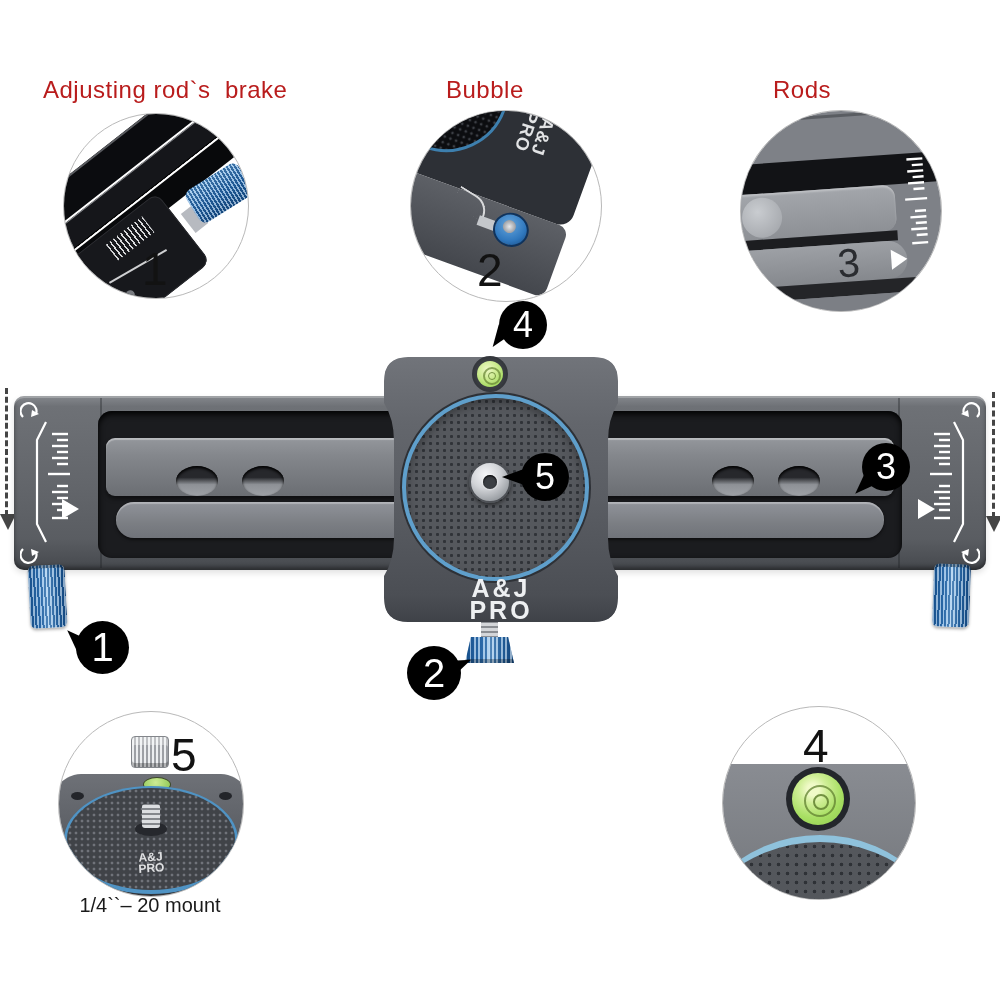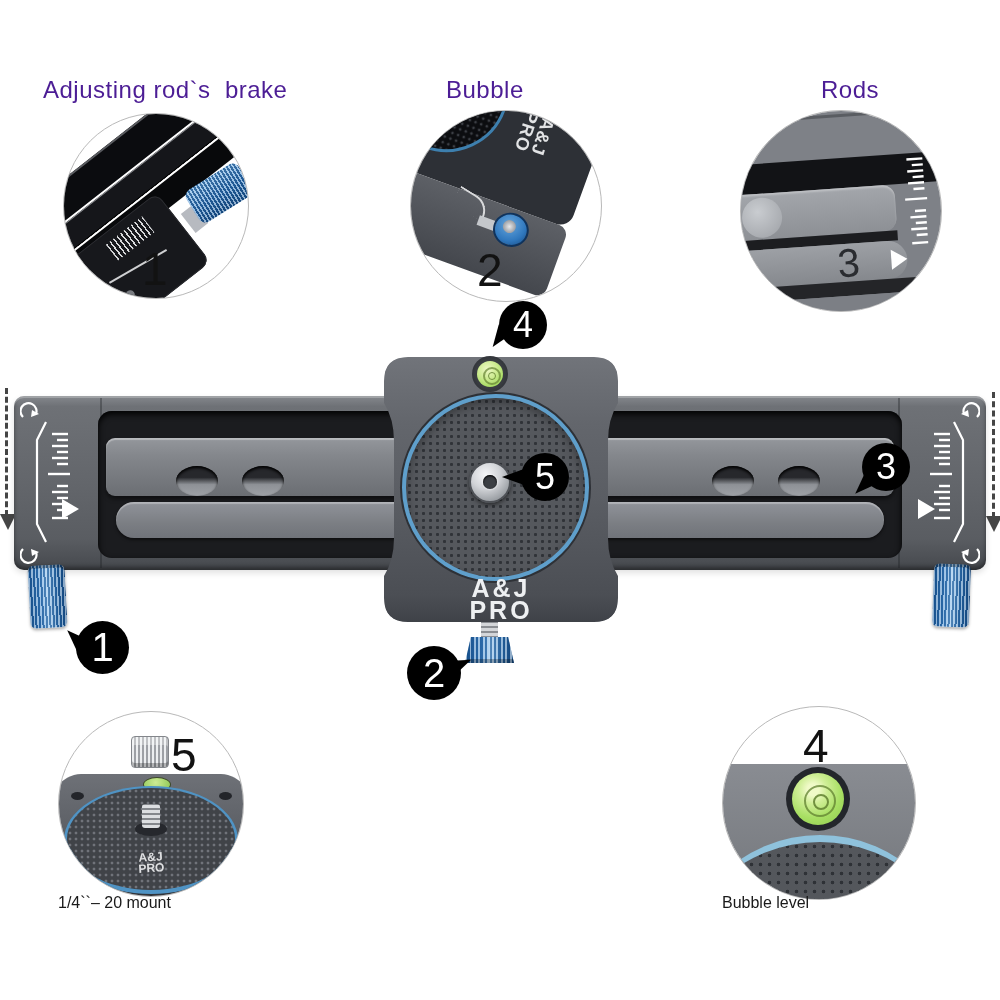--- a/index.html
+++ b/index.html
@@ -1,20 +1,20 @@
 <!DOCTYPE html>
 <html><head>
 <meta charset="utf-8">
 <style>
   html,body{margin:0;padding:0;background:#fff;}
   .stage{position:relative;width:1000px;height:1000px;background:#fff;overflow:hidden;
          font-family:"Liberation Sans","DejaVu Sans",sans-serif;color:#1a1a1a;}
   .abs{position:absolute;}
-  .toplabel{position:absolute;font-size:24px;color:#4c1d95;white-space:pre;letter-spacing:.5px;}
-  .botlabel{position:absolute;font-size:16px;color:#1a1a1a;white-space:pre;}
+  .toplabel{position:absolute;font-size:24px;color:#b91c1c;white-space:pre;letter-spacing:.5px;}
+  .botlabel{position:absolute;font-size:20px;color:#1a1a1a;white-space:pre;text-align:center;}
   .inset{position:absolute;border:1px solid #b9b9b9;border-radius:50%;overflow:hidden;background:#fff;}
   .insetnum{position:absolute;font-size:46px;color:#121212;}
   .callout{position:absolute;background:#000;color:#fff;border-radius:50%;display:flex;
            align-items:center;justify-content:center;font-weight:500;z-index:30;}
   .tail{position:absolute;width:0;height:0;z-index:29;}
   .screw{position:absolute;border-radius:50%;
          background:radial-gradient(circle at 38% 32%,#e4e5e8,#b4b7bb 50%,#85888d);
          border:2px solid #34373c;box-shadow:0 1px 1px rgba(0,0,0,.4);width:15px;height:15px;}
   .hole{position:absolute;width:42px;height:30px;border-radius:50%;z-index:4;
         background:linear-gradient(180deg,#27282c 0 38%,#8e9196 62%,#9fa2a7);
@@ -174,21 +174,21 @@
            background:radial-gradient(circle at 40% 32%,#f0fac8 0 12%,#cfee96 30%,#a8df63 60%,#8cc94d 100%);}
   .q-ring1{left:81px;top:78px;width:28px;height:28px;border-radius:50%;border:2.5px solid rgba(96,128,48,.75);}
   .q-ring2{left:90px;top:87px;width:12px;height:12px;border-radius:50%;border:2.5px solid rgba(96,128,48,.85);}
   .q-arc{left:-48px;top:128px;width:290px;height:290px;border-radius:50%;border-top:7px solid #8fc2dc;
          background-color:#54575c;background-image:radial-gradient(#2e3136 1.6px,transparent 2.1px);
          background-size:9px 9px;}
   #numBR{left:80px;top:12px;}
   
   #lblTL{left:43px;top:76px;}
   #lblTC{left:446px;top:76px;}
-  #lblTR{left:773px;top:76px;margin-left:48px;}
+  #lblTR{left:773px;top:76px;}
   #lblBL{left:58px;top:894px;width:184px;}
   #lblBR{left:722px;top:894px;width:192px;}
 </style>
 </head>
 <body>
 
 <div class="stage">
 
   <div class="toplabel" id="lblTL">Adjusting rod`s  brake</div>
   <div class="toplabel" id="lblTC">Bubble</div>
@@ -396,15 +396,14 @@
 
   <div class="inset" id="insBR">
     <div class="abs q-gray"></div>
     <div class="abs q-ringOuter"></div>
     <div class="abs q-green"></div>
     <div class="abs q-ring1"></div>
     <div class="abs q-ring2"></div>
     <div class="abs q-arc"></div>
     <div class="insetnum" id="numBR">4</div>
   </div>
-  <div class="botlabel" id="lblBR">Bubble level</div>
 
 </div>
 
 </body></html>

